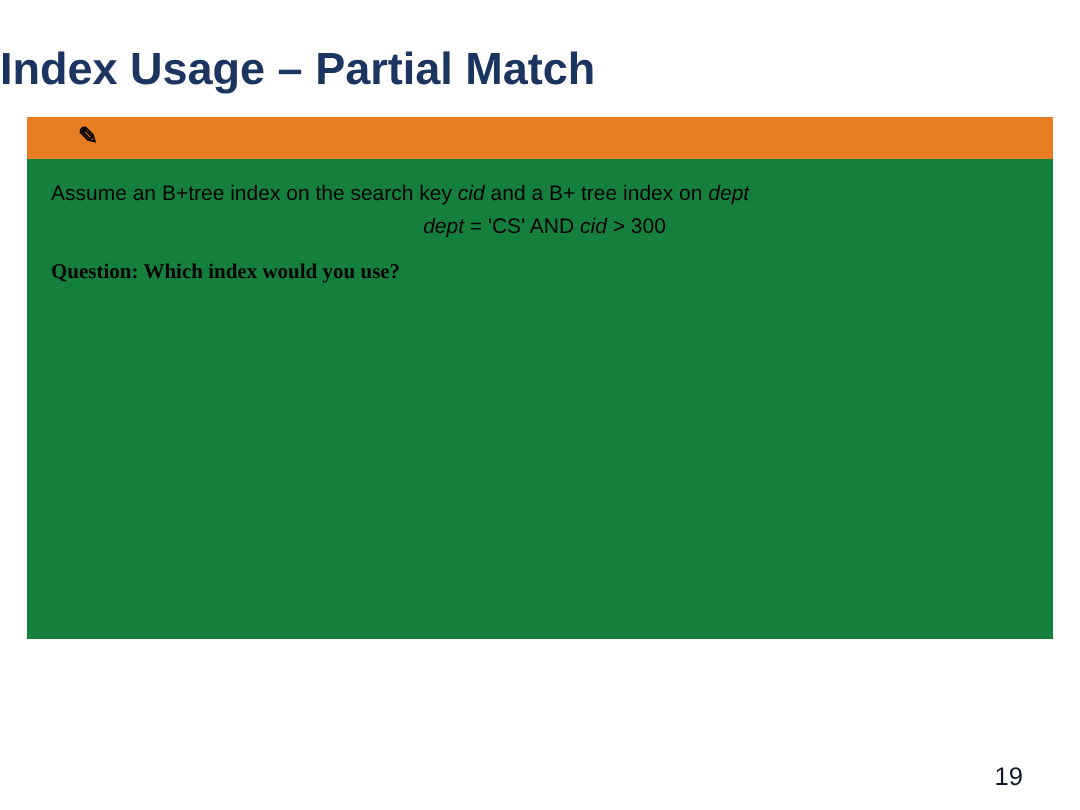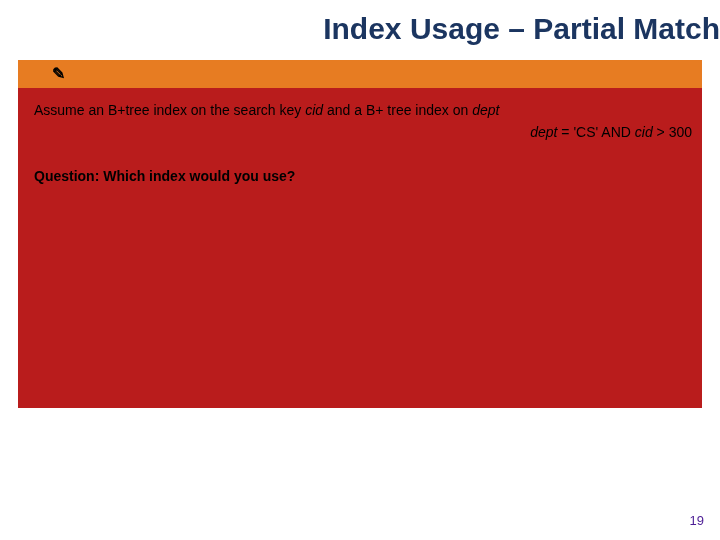--- a/index.html
+++ b/index.html
@@ -8,67 +8,68 @@
     height: 540px;
     background: #ffffff;
     font-family: Arial, Helvetica, sans-serif;
     position: relative;
     overflow: hidden;
   }
   .title {
     font-size: 30px;
     font-weight: bold;
     color: #1b3560;
-    text-align: right;
-    padding: 12px 0 14px 0;
+    text-align: left;
+    padding: 30px 0 14px 0;
   }
   .banner {
     background: #e77c22;
     color: #000;
     font-size: 15px;
     font-weight: bold;
     padding: 6px 10px 6px 34px;
     margin: 0 18px 0 18px;
     display: flex;
     align-items: center;
   }
   .banner-icon {
     margin-right: 6px;
     font-size: 16px;
     line-height: 1;
   }
   .content {
-    background: #b91c1c;
+    background: #15803d;
     margin: 0 18px 0 18px;
     padding: 12px 10px 12px 16px;
     font-size: 14px;
     color: #000;
     min-height: 320px;
   }
   .line1 {
     line-height: 1.55;
   }
   .formula {
-    text-align: right;
+    text-align: center;
     margin: 2px 0 4px 0;
     font-style: italic;
   }
   .formula .eq { font-style: normal; }
   .question {
-    margin-top: 28px;
+    margin-top: 16px;
     font-weight: bold;
+    font-family: Liberation Serif, serif;
   }
   .question .q { font-weight: bold; }
   .italic { font-style: italic; }
   .pagenum {
     position: absolute;
-    right: 16px;
+    right: 38px;
     bottom: 12px;
-    font-size: 13px;
-    color: #4c1d95;
+    font-size: 17px;
+    color: #0f172a;
   }
 </style>
 </head>
 <body>
 
 <div class="title">Index Usage – Partial Match</div>
 
 <div class="banner">
   <span class="banner-icon">✎</span>
 </div>

